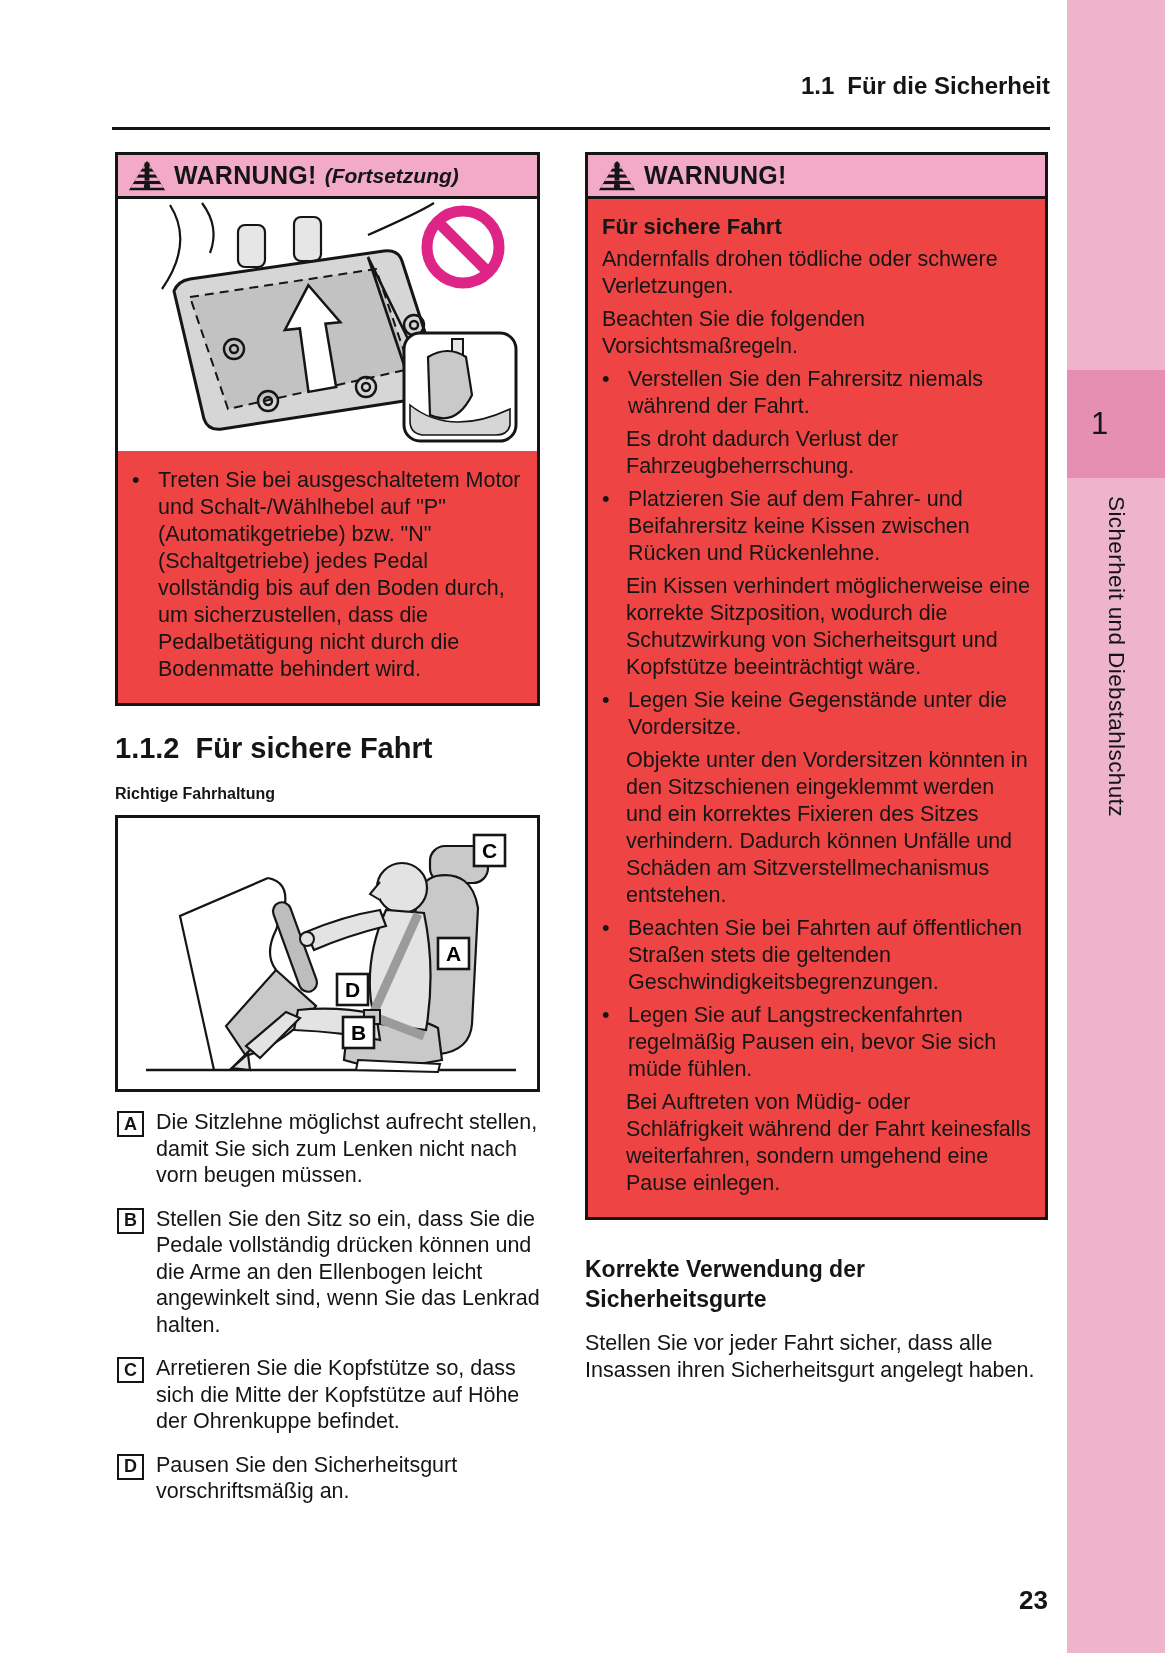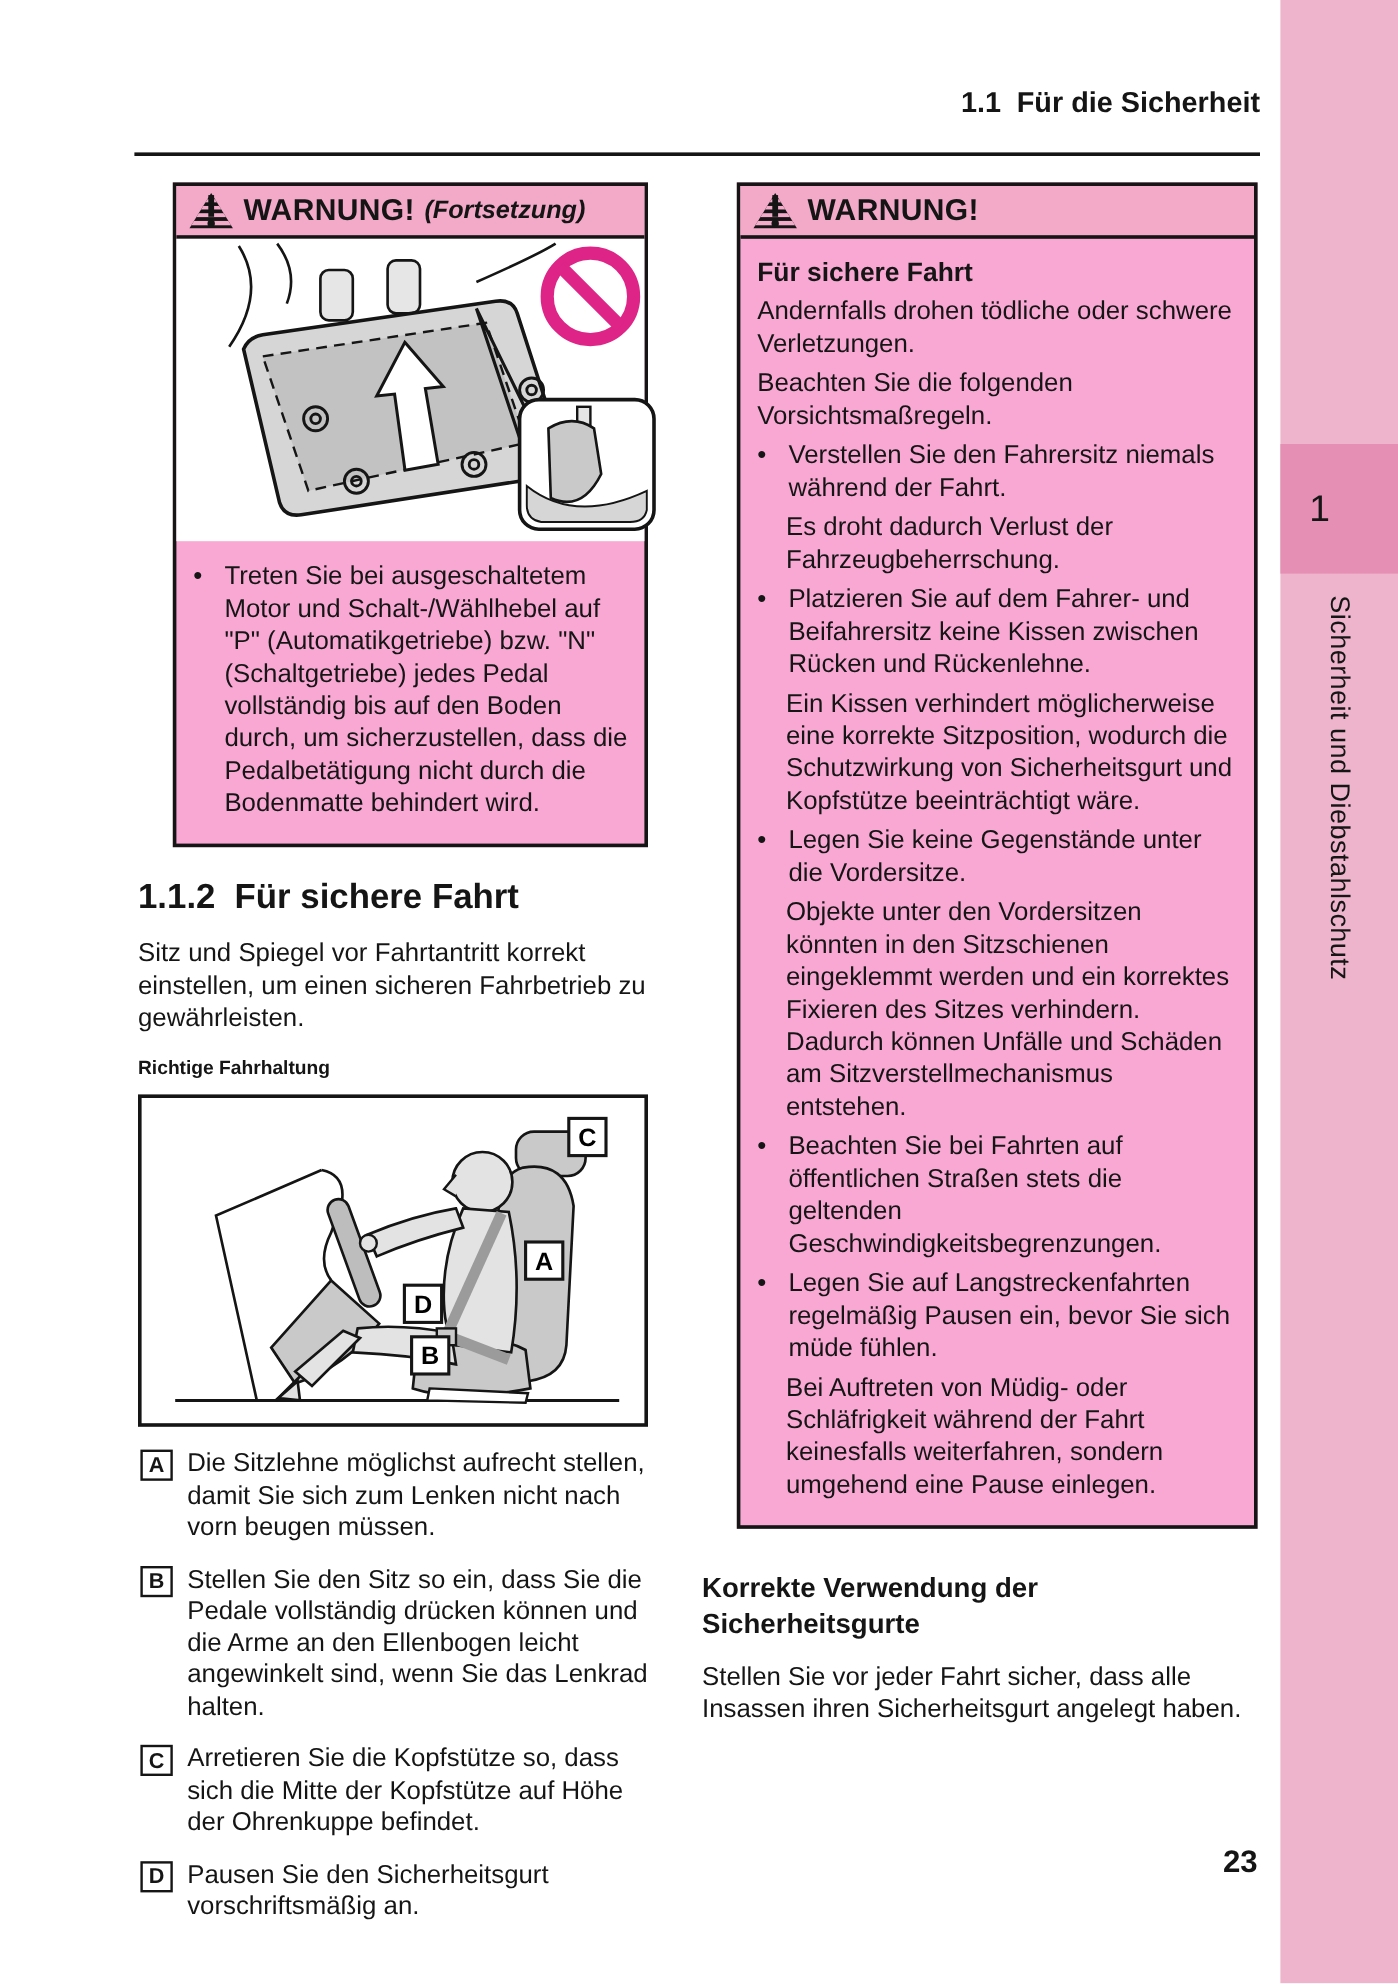--- a/index.html
+++ b/index.html
@@ -15,21 +15,21 @@
 
   
   .page-header{position:absolute;top:72px;left:112px;width:938px;text-align:right;
                font-weight:bold;font-size:24px;}
   .page-header .num{margin-right:13px;}
   .header-rule{position:absolute;top:127px;left:112px;width:938px;height:3px;background:#151515;}
 
   .col-left{position:absolute;left:115px;top:152px;width:425px;}
   .col-right{position:absolute;left:585px;top:152px;width:463px;}
 
-  .warnbox{border:3px solid #151515;box-sizing:border-box;background:#f9a8d4;margin-left:29px;}
+  .warnbox{border:3px solid #151515;box-sizing:border-box;background:#ef4444;}
   .warnband{display:flex;align-items:center;background:#f2aac8;border-bottom:3px solid #151515;
             padding:5px 10px;}
   .warnband svg{flex:none;margin-right:8px;}
   .wtitle{font-size:25px;font-weight:bold;letter-spacing:.3px;}
   .wcont{font-size:21px;font-weight:bold;font-style:italic;margin-left:8px;}
 
   .body-text{font-size:21.5px;line-height:27px;}
   .warn-content{padding:10px 12px 14px 14px;}
   .warn-heading{font-size:22px;font-weight:bold;margin:4px 0 6px 0;line-height:27px;}
   .warn-par{margin:6px 0;}
@@ -49,21 +49,21 @@
 
   .pitem{display:flex;margin-top:17px;}
   .pletter{flex:none;width:27px;height:26px;border:2.5px solid #151515;box-sizing:border-box;
            display:flex;align-items:center;justify-content:center;
            font-size:18px;font-weight:bold;margin:2px 12px 0 2px;background:#fff;}
   .ptext{flex:1;font-size:21.5px;line-height:26.5px;}
 
   .belts-heading{margin-top:34px;font-size:23px;font-weight:bold;line-height:30px;width:380px;}
   .belts-text{margin-top:16px;}
 
-  .page-number{position:absolute;top:1536px;left:912px;width:136px;text-align:right;
+  .page-number{position:absolute;top:1585px;left:912px;width:136px;text-align:right;
                font-size:26px;font-weight:bold;}
 </style>
 </head>
 <body>
 
 <div class="page">
 
   <div class="side-strip"></div>
   <div class="side-tab">
     <span>1</span>
@@ -142,21 +142,20 @@
           <span class="dot">•</span>
           <span class="btext">Treten Sie bei ausgeschaltetem Motor und Schalt-/Wählhebel auf "P" (Automatikgetriebe) bzw. "N" (Schaltgetriebe) jedes Pedal vollständig bis auf den Boden durch, um sicherzustellen, dass die Pedalbetätigung nicht durch die Bodenmatte behindert wird.</span>
         </div>
       </div>
     </div>
 
     <div class="section-heading">
       <span class="snum">1.1.2</span><span>Für sichere Fahrt</span>
     </div>
 
-    <div class="intro body-text">Sitz und Spiegel vor Fahrtantritt korrekt einstellen, um einen sicheren Fahrbetrieb zu gewährleisten.</div>
 
     <div class="subheading">Richtige Fahrhaltung</div>
 
     <div class="figbox illu">
       <svg width="419" height="271" viewBox="0 0 419 271">
         <path d="M28 252 L398 252" stroke="#151515" stroke-width="2.5" fill="none"></path>
         <path d="M150 60 L62 98 L96 252" fill="none" stroke="#151515" stroke-width="2.2"></path>
         <path d="M150 60 Q170 64 167 86 L158 112 Q146 136 158 152" fill="none" stroke="#151515" stroke-width="2.2"></path>
         <path d="M158 152 L198 188 Q170 224 128 238 L108 208 Z" fill="#c9c9c9" stroke="#151515" stroke-width="2.2"></path>
         <path d="M112 252 L136 228 L146 236" fill="none" stroke="#151515" stroke-width="2.4"></path>

